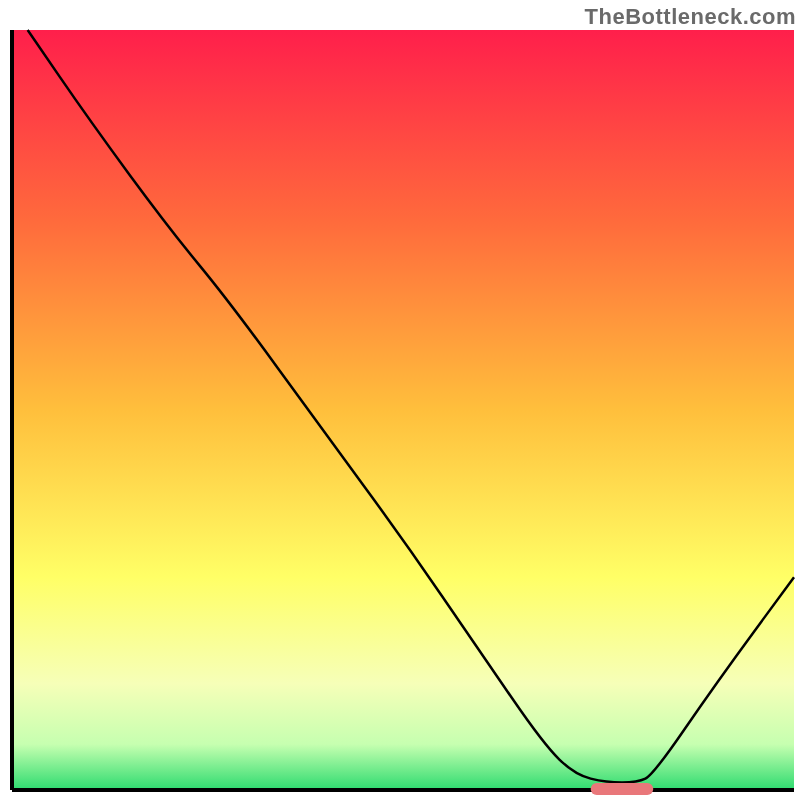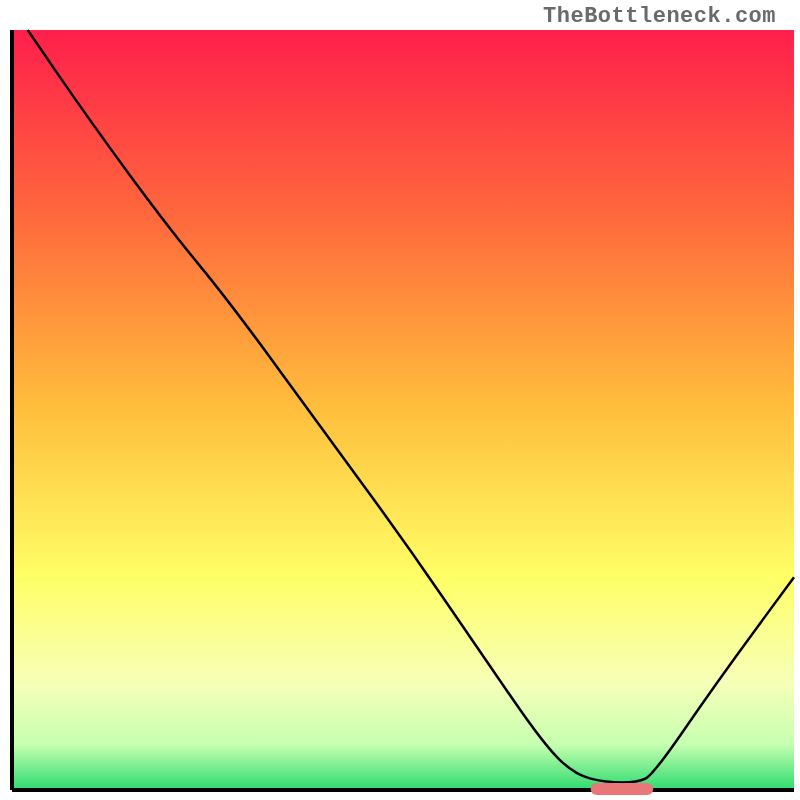--- a/index.html
+++ b/index.html
@@ -11,26 +11,25 @@
     font-family: Arial, Helvetica, sans-serif;
   }
   .chart-wrap {
     position: relative;
     width: 800px;
     height: 800px;
   }
   .watermark {
     position: absolute;
     top: 4px;
-    right: 24px;
+    right: 4px;
     font-size: 22px;
     font-weight: 600;
     color: #6a6a6a;
     letter-spacing: 0.5px;
-    font-family: Liberation Mono, monospace;
   }
   svg {
     display: block;
     position: absolute;
     left: 0;
     top: 0;
   }
 </style>
 </head>
 <body>

